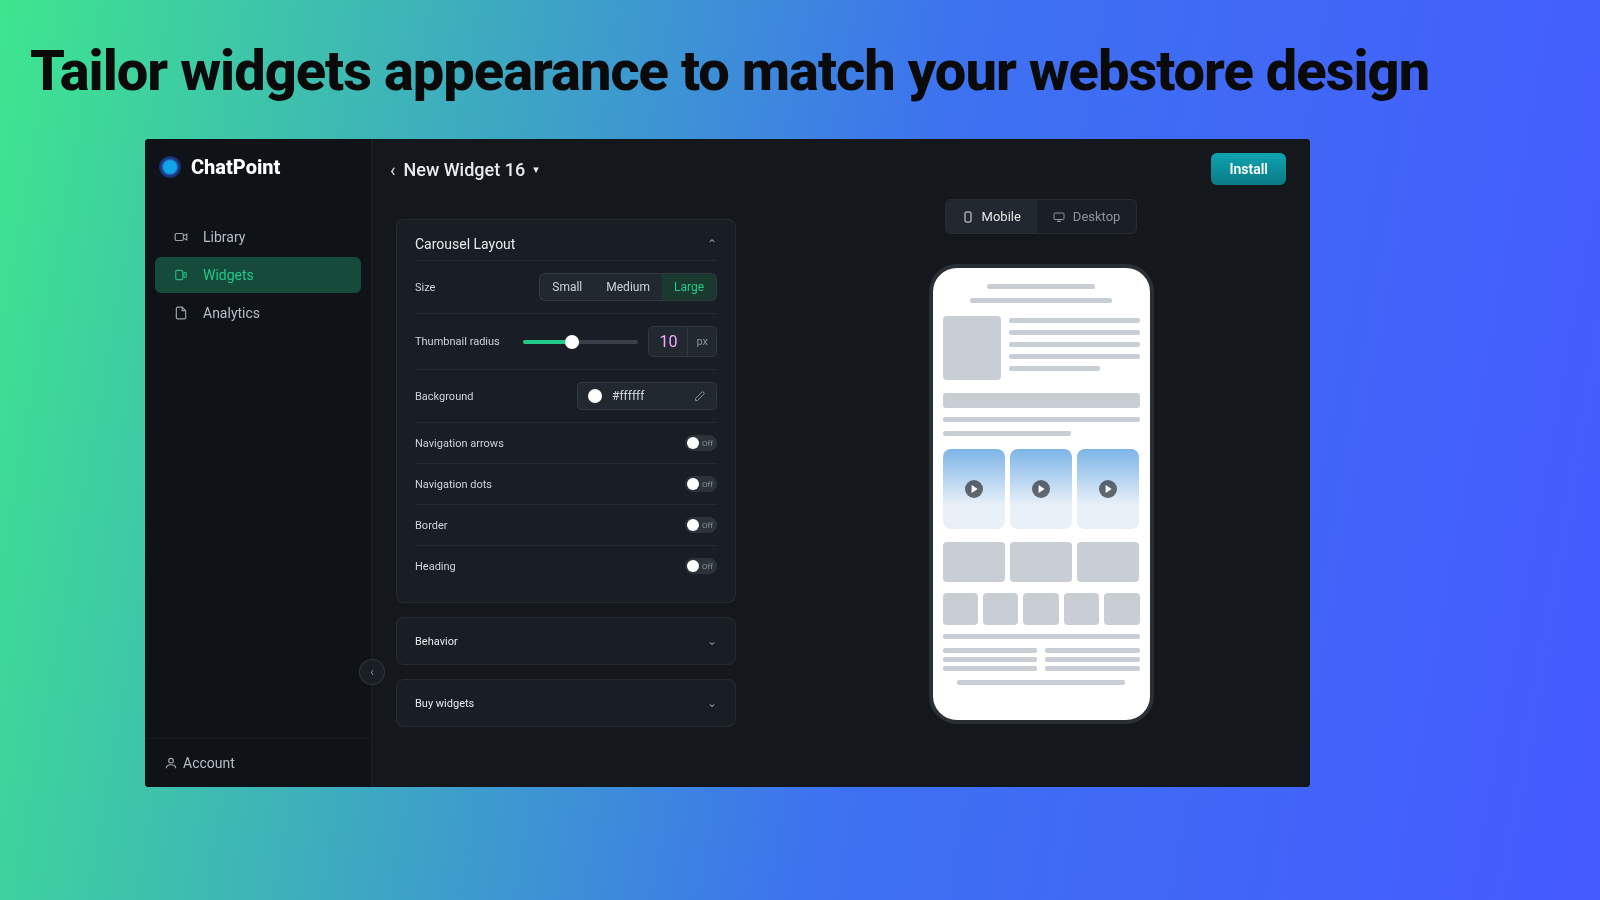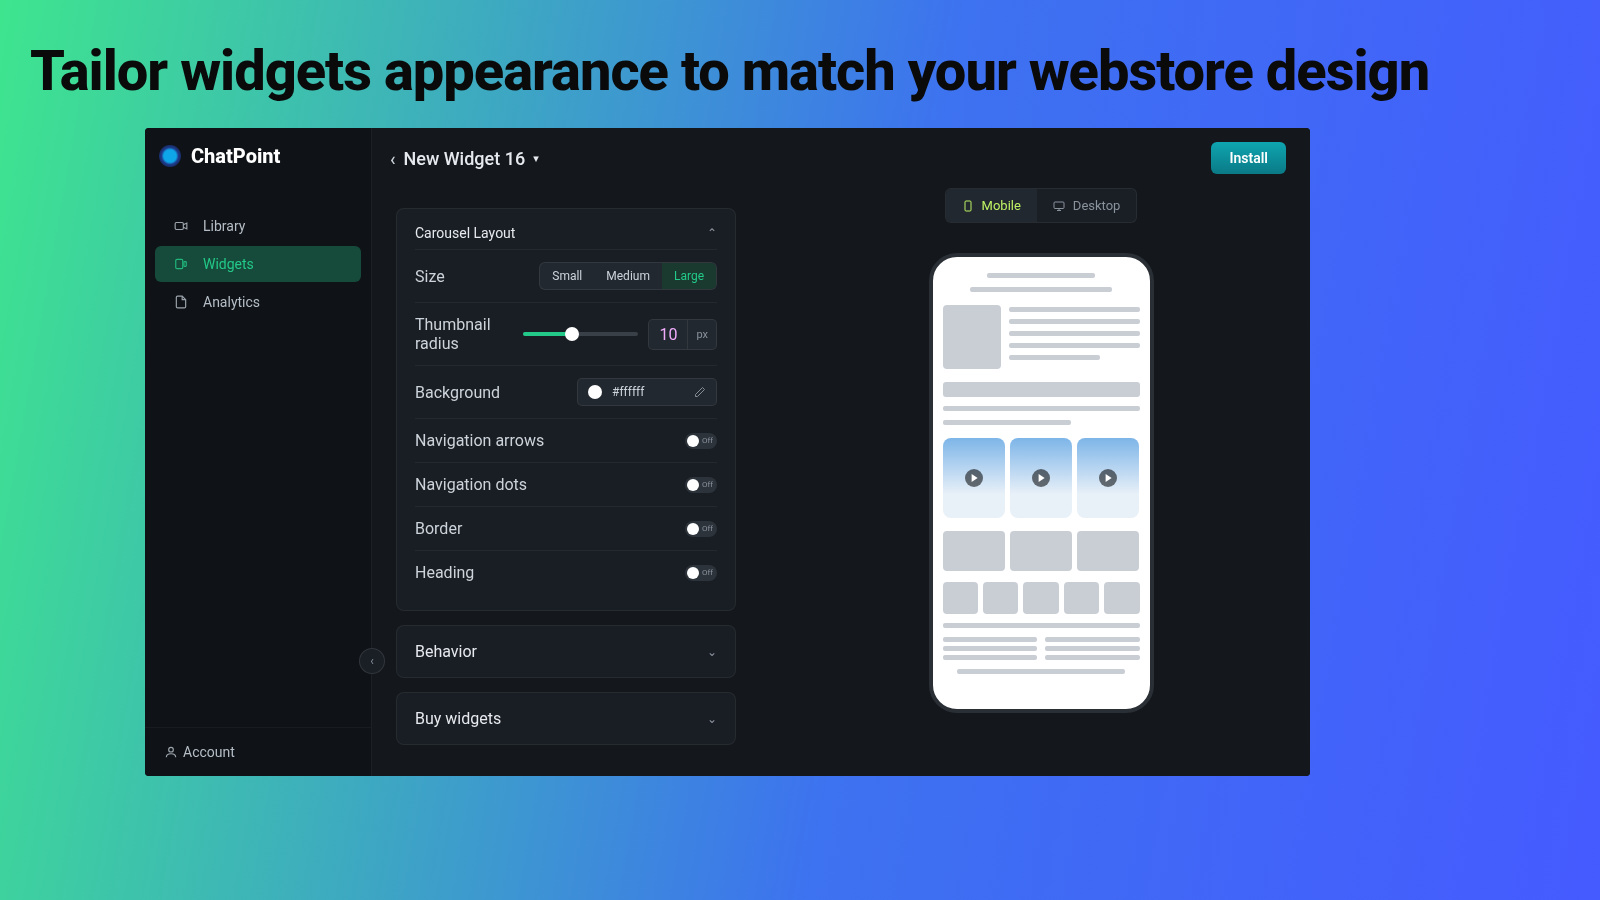--- a/index.html
+++ b/index.html
@@ -1,18 +1,18 @@
 <!DOCTYPE html>
 <html><head>
 <meta charset="utf-8">
 <style>
 *{box-sizing:border-box;margin:0;padding:0;font-family:-apple-system,BlinkMacSystemFont,'Segoe UI',Roboto,sans-serif}
 body{width:1600px;height:900px;background:linear-gradient(100deg,#3ee58e 0%,#3d72f0 55%,#455aff 100%);overflow:hidden}
 .hero-title{font-size:56px;font-weight:800;color:#0a0a0a;padding:38px 30px 0 30px;letter-spacing:-1px}
-.app-frame{position:absolute;left:145px;top:128px;width:1165px;height:648px;background:#0f1317;border-radius:4px;display:flex;overflow:hidden}
+.app-frame{position:absolute;left:145px;top:139px;width:1165px;height:648px;background:#0f1317;border-radius:4px;display:flex;overflow:hidden}
 .sidebar{width:227px;background:#0f1317;border-right:1px solid rgba(255,255,255,.06);display:flex;flex-direction:column}
 .brand{display:flex;align-items:center;gap:10px;padding:16px 14px}
 .logo{width:22px;height:22px;border-radius:50%;background:radial-gradient(circle at center,#0ea5e9 0%,#0ea5e9 40%,#1e3a8a 55%,#0b1220 100%)}
 .brand-name{color:#fff;font-weight:800;font-size:20px}
 .nav{padding-top:22px;flex:1}
 .nav-item{display:flex;align-items:center;gap:14px;padding:10px 18px;color:#b5bdc6;font-size:14px;cursor:pointer;border-radius:6px;margin:2px 10px}
 .nav-item.active{background:#164a3a;color:#22c988}
 .nav-icon{width:16px;height:14px;opacity:.85}
 .account-row{display:flex;align-items:center;gap:4px;padding:16px 18px;color:#b5bdc6;font-size:14px;border-top:1px solid rgba(255,255,255,.04)}
 .main{flex:1;background:#14181d;display:flex;flex-direction:column;position:relative}
@@ -22,21 +22,21 @@
 .install-btn{background:linear-gradient(180deg,#0ea5b0,#0a7a86);color:#fff;border:none;padding:8px 18px;border-radius:6px;font-size:14px;font-weight:600;cursor:pointer}
 .content-row{display:flex;gap:60px;padding:0 24px}
 .settings-col{width:340px}
 .tabs{display:flex;background:#1a1f26;border-radius:6px;overflow:hidden;width:fit-content;border:1px solid rgba(255,255,255,.06)}
 .tab{padding:9px 16px;font-size:13px;color:#cdd3da;cursor:pointer}
 .tab.active{color:#22c988}
 .panel{margin-top:20px;background:#191e24;border:1px solid rgba(255,255,255,.06);border-radius:8px;padding:16px 18px}
 .panel-header{display:flex;justify-content:space-between;align-items:center;color:#e6e9ee;font-size:14px;padding-bottom:8px}
 .row{display:flex;align-items:center;justify-content:space-between;padding:12px 0;border-top:1px solid rgba(255,255,255,.05)}
 .row:first-of-type{border-top:none}
-.row-label{color:#cdd3da;font-size:16px}
+.row-label{color:#cdd3da;font-size:11px}
 .seg{display:flex;background:#22282f;border-radius:6px;overflow:hidden;border:1px solid rgba(255,255,255,.08)}
 .seg-opt{padding:6px 12px;font-size:12px;color:#cdd3da;cursor:pointer}
 .seg-opt.active{color:#22c988;background:#1a3a2f}
 .slider-wrap{display:flex;align-items:center;gap:10px}
 .slider{position:relative;width:115px;height:4px;background:#3a4048;border-radius:2px}
 .slider-fill{position:absolute;left:0;top:0;height:100%;width:42%;background:#22c988;border-radius:2px}
 .slider-thumb{position:absolute;left:42%;top:50%;transform:translate(-50%,-50%);width:14px;height:14px;border-radius:50%;background:#fff}
 .num-input{display:flex;align-items:center;background:#22282f;border:1px solid rgba(255,255,255,.08);border-radius:5px;overflow:hidden}
 .num-val{padding:5px 10px;font-size:16px;color:#f0abfc;border-right:1px solid rgba(255,255,255,.08)}
 .num-unit{padding:5px 8px;font-size:11px;color:#8a929c}
@@ -45,21 +45,21 @@
 .color-hex{font-size:12px;color:#cdd3da;flex:1}
 .pencil{width:12px;height:12px;opacity:.6}
 .toggle{position:relative;width:32px;height:16px;background:#2d333b;border-radius:10px;cursor:pointer;display:flex;align-items:center}
 .toggle-knob{width:12px;height:12px;background:#fff;border-radius:50%;margin-left:2px}
 .toggle-label{font-size:8px;color:#8a929c;margin-left:3px}
 .collapsed-panel{margin-top:14px;background:#191e24;border:1px solid rgba(255,255,255,.06);border-radius:8px;padding:16px 18px;display:flex;justify-content:space-between;align-items:center;cursor:pointer}
 .collapse-btn{position:absolute;left:-13px;top:520px;width:26px;height:26px;border-radius:50%;background:#1a1f26;border:1px solid rgba(255,255,255,.1);display:flex;align-items:center;justify-content:center;color:#8a929c;font-size:12px;cursor:pointer}
 .preview-col{flex:1;display:flex;flex-direction:column;align-items:center}
 .device-tabs{display:flex;background:#1a1f26;border-radius:6px;border:1px solid rgba(255,255,255,.06);overflow:hidden;width:fit-content}
 .device-tab{display:flex;align-items:center;gap:8px;padding:9px 16px;font-size:13px;color:#8a929c;cursor:pointer}
-.device-tab.active{color:#bef264;background:#22282f}
+.device-tab.active{color:#e5e5e5;background:#22282f}
 .device-icon{width:12px;height:14px}
 .phone{margin-top:30px;width:225px;height:460px;background:#fff;border-radius:28px;border:4px solid #2a2f36;padding:16px 10px;display:flex;flex-direction:column;gap:9px;overflow:hidden}
 .ph-line{height:5px;background:#c9ced5;border-radius:2px}
 .ph-line.short{width:55%;margin:0 auto}
 .ph-line.med{width:72%;margin:0 auto}
 .ph-hero{display:flex;gap:8px;margin-top:4px}
 .ph-img{width:58px;height:64px;background:#c9ced5;border-radius:4px}
 .ph-hero-lines{flex:1;display:flex;flex-direction:column;gap:7px;padding-top:2px}
 .ph-bar{height:15px;background:#c9ced5;border-radius:3px;margin-top:4px}
 .ph-carousel{display:flex;gap:5px;margin-top:4px}

